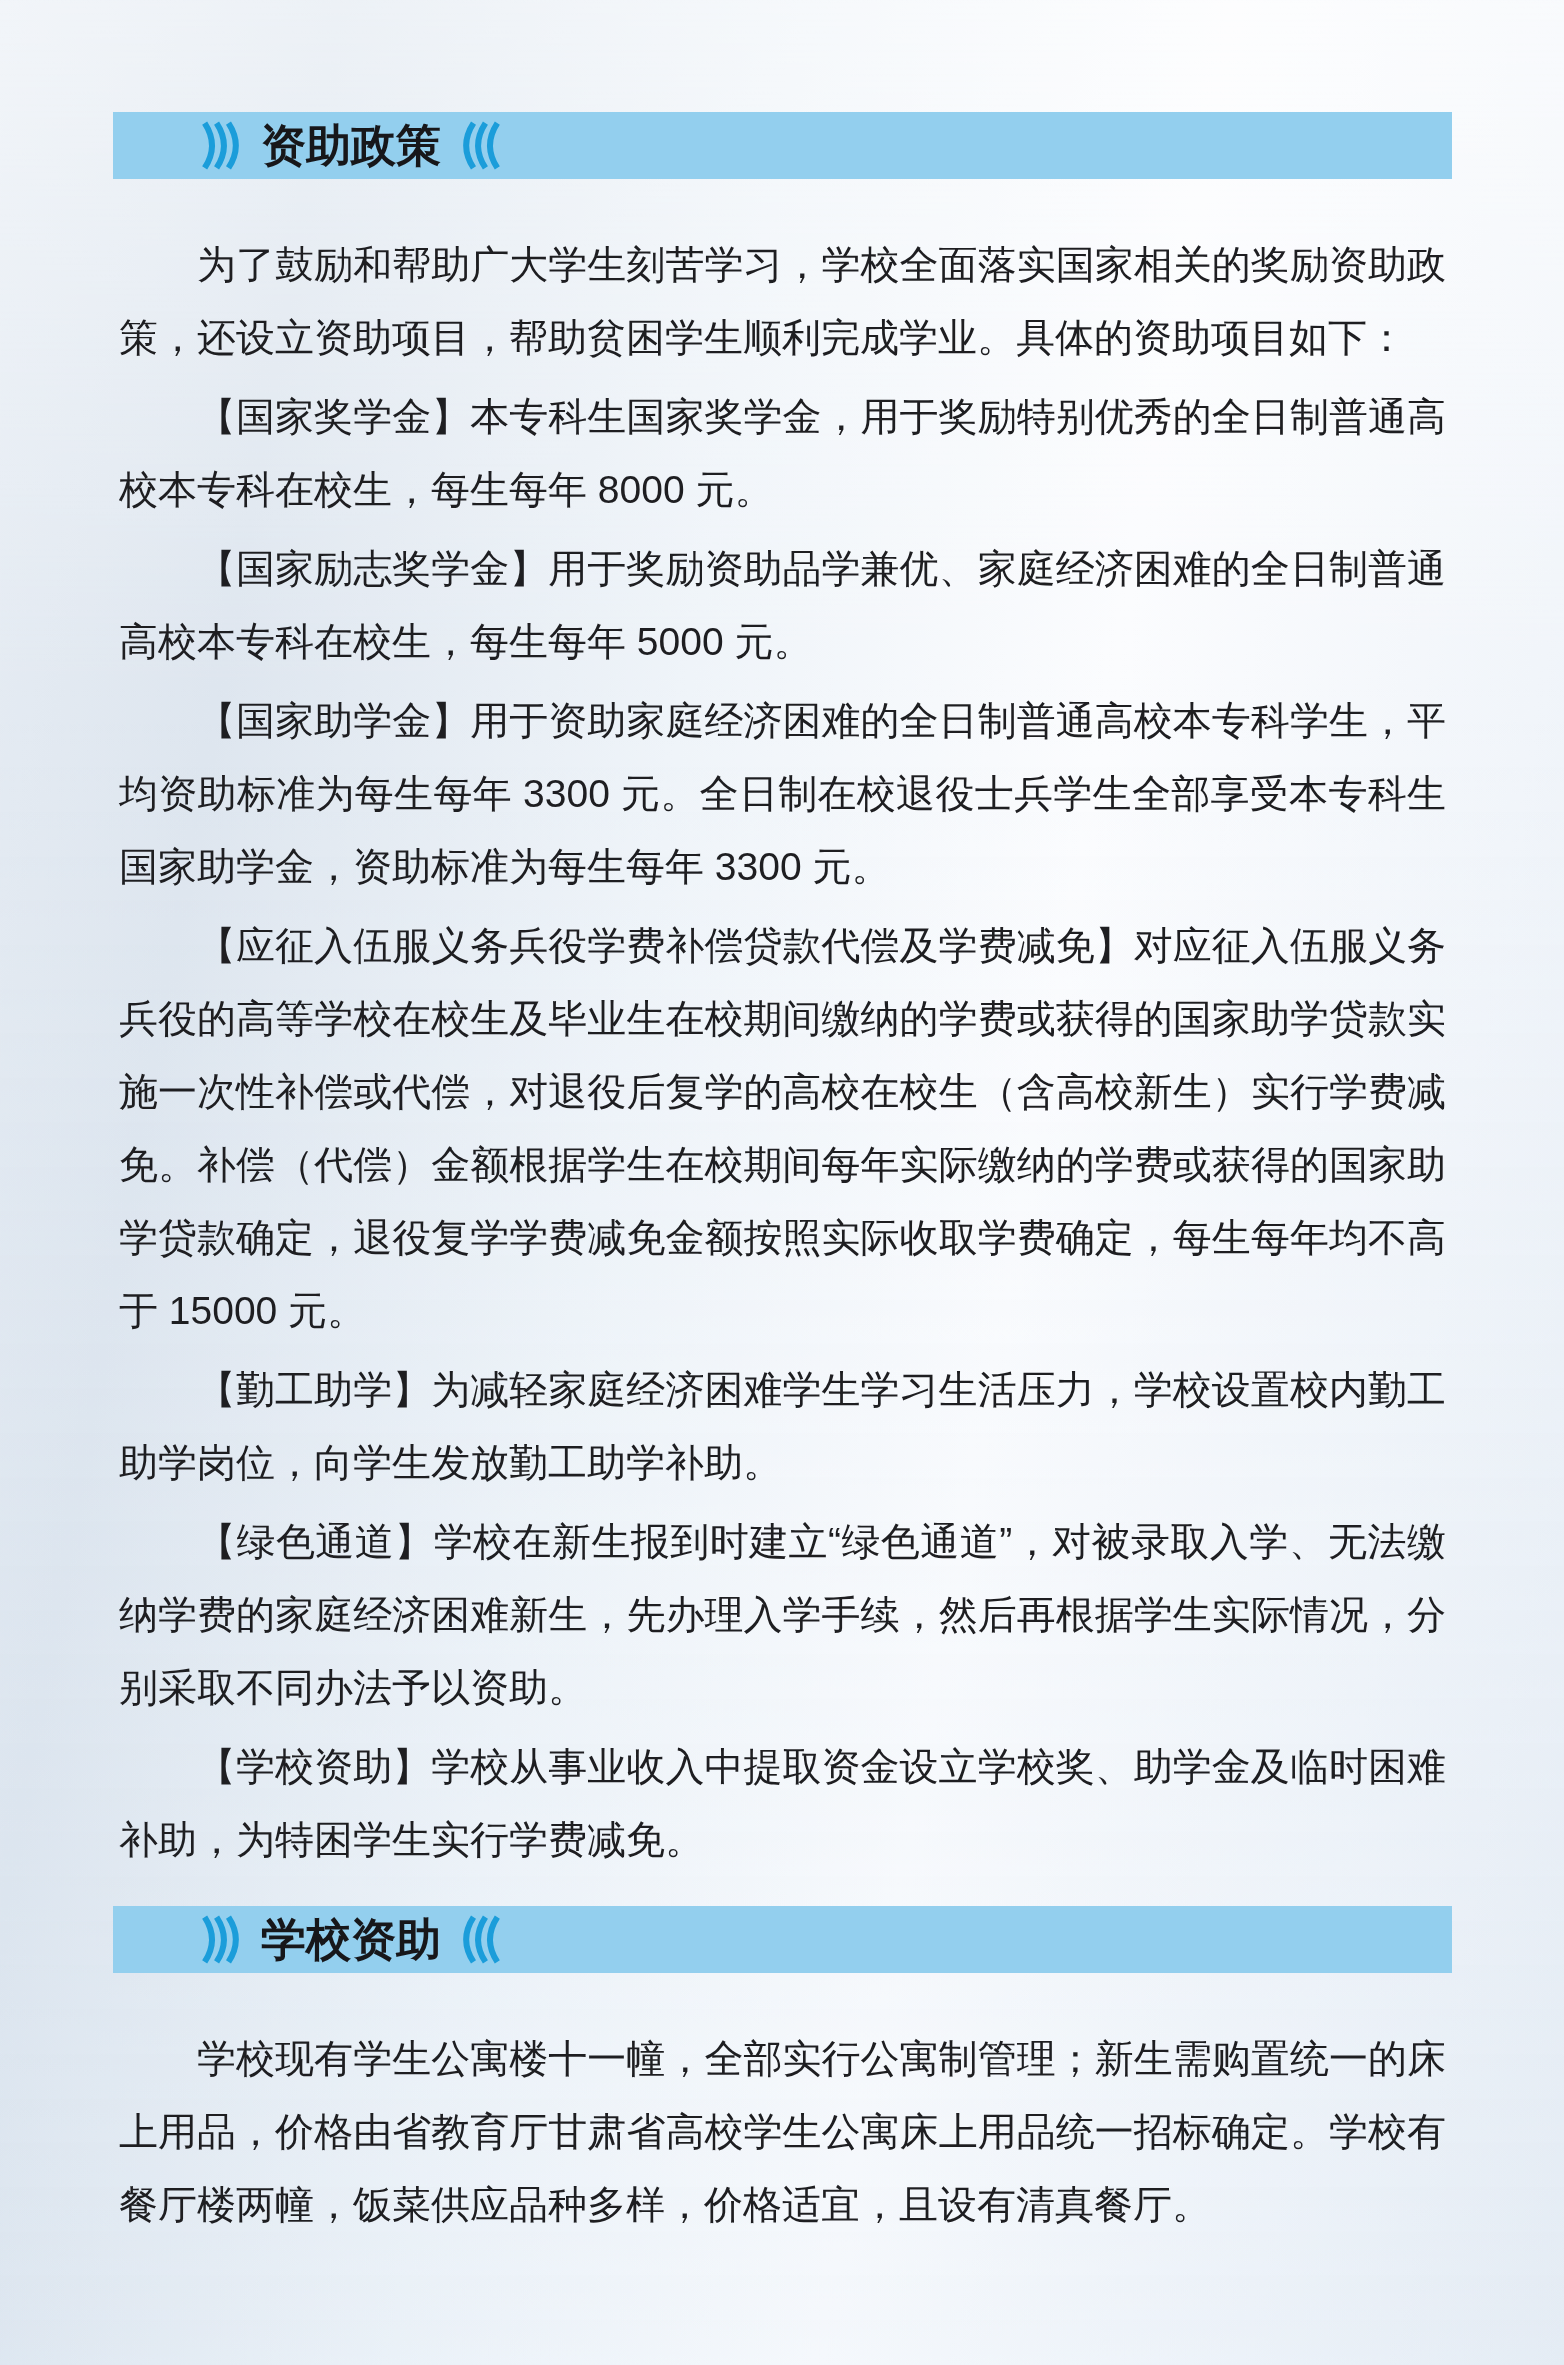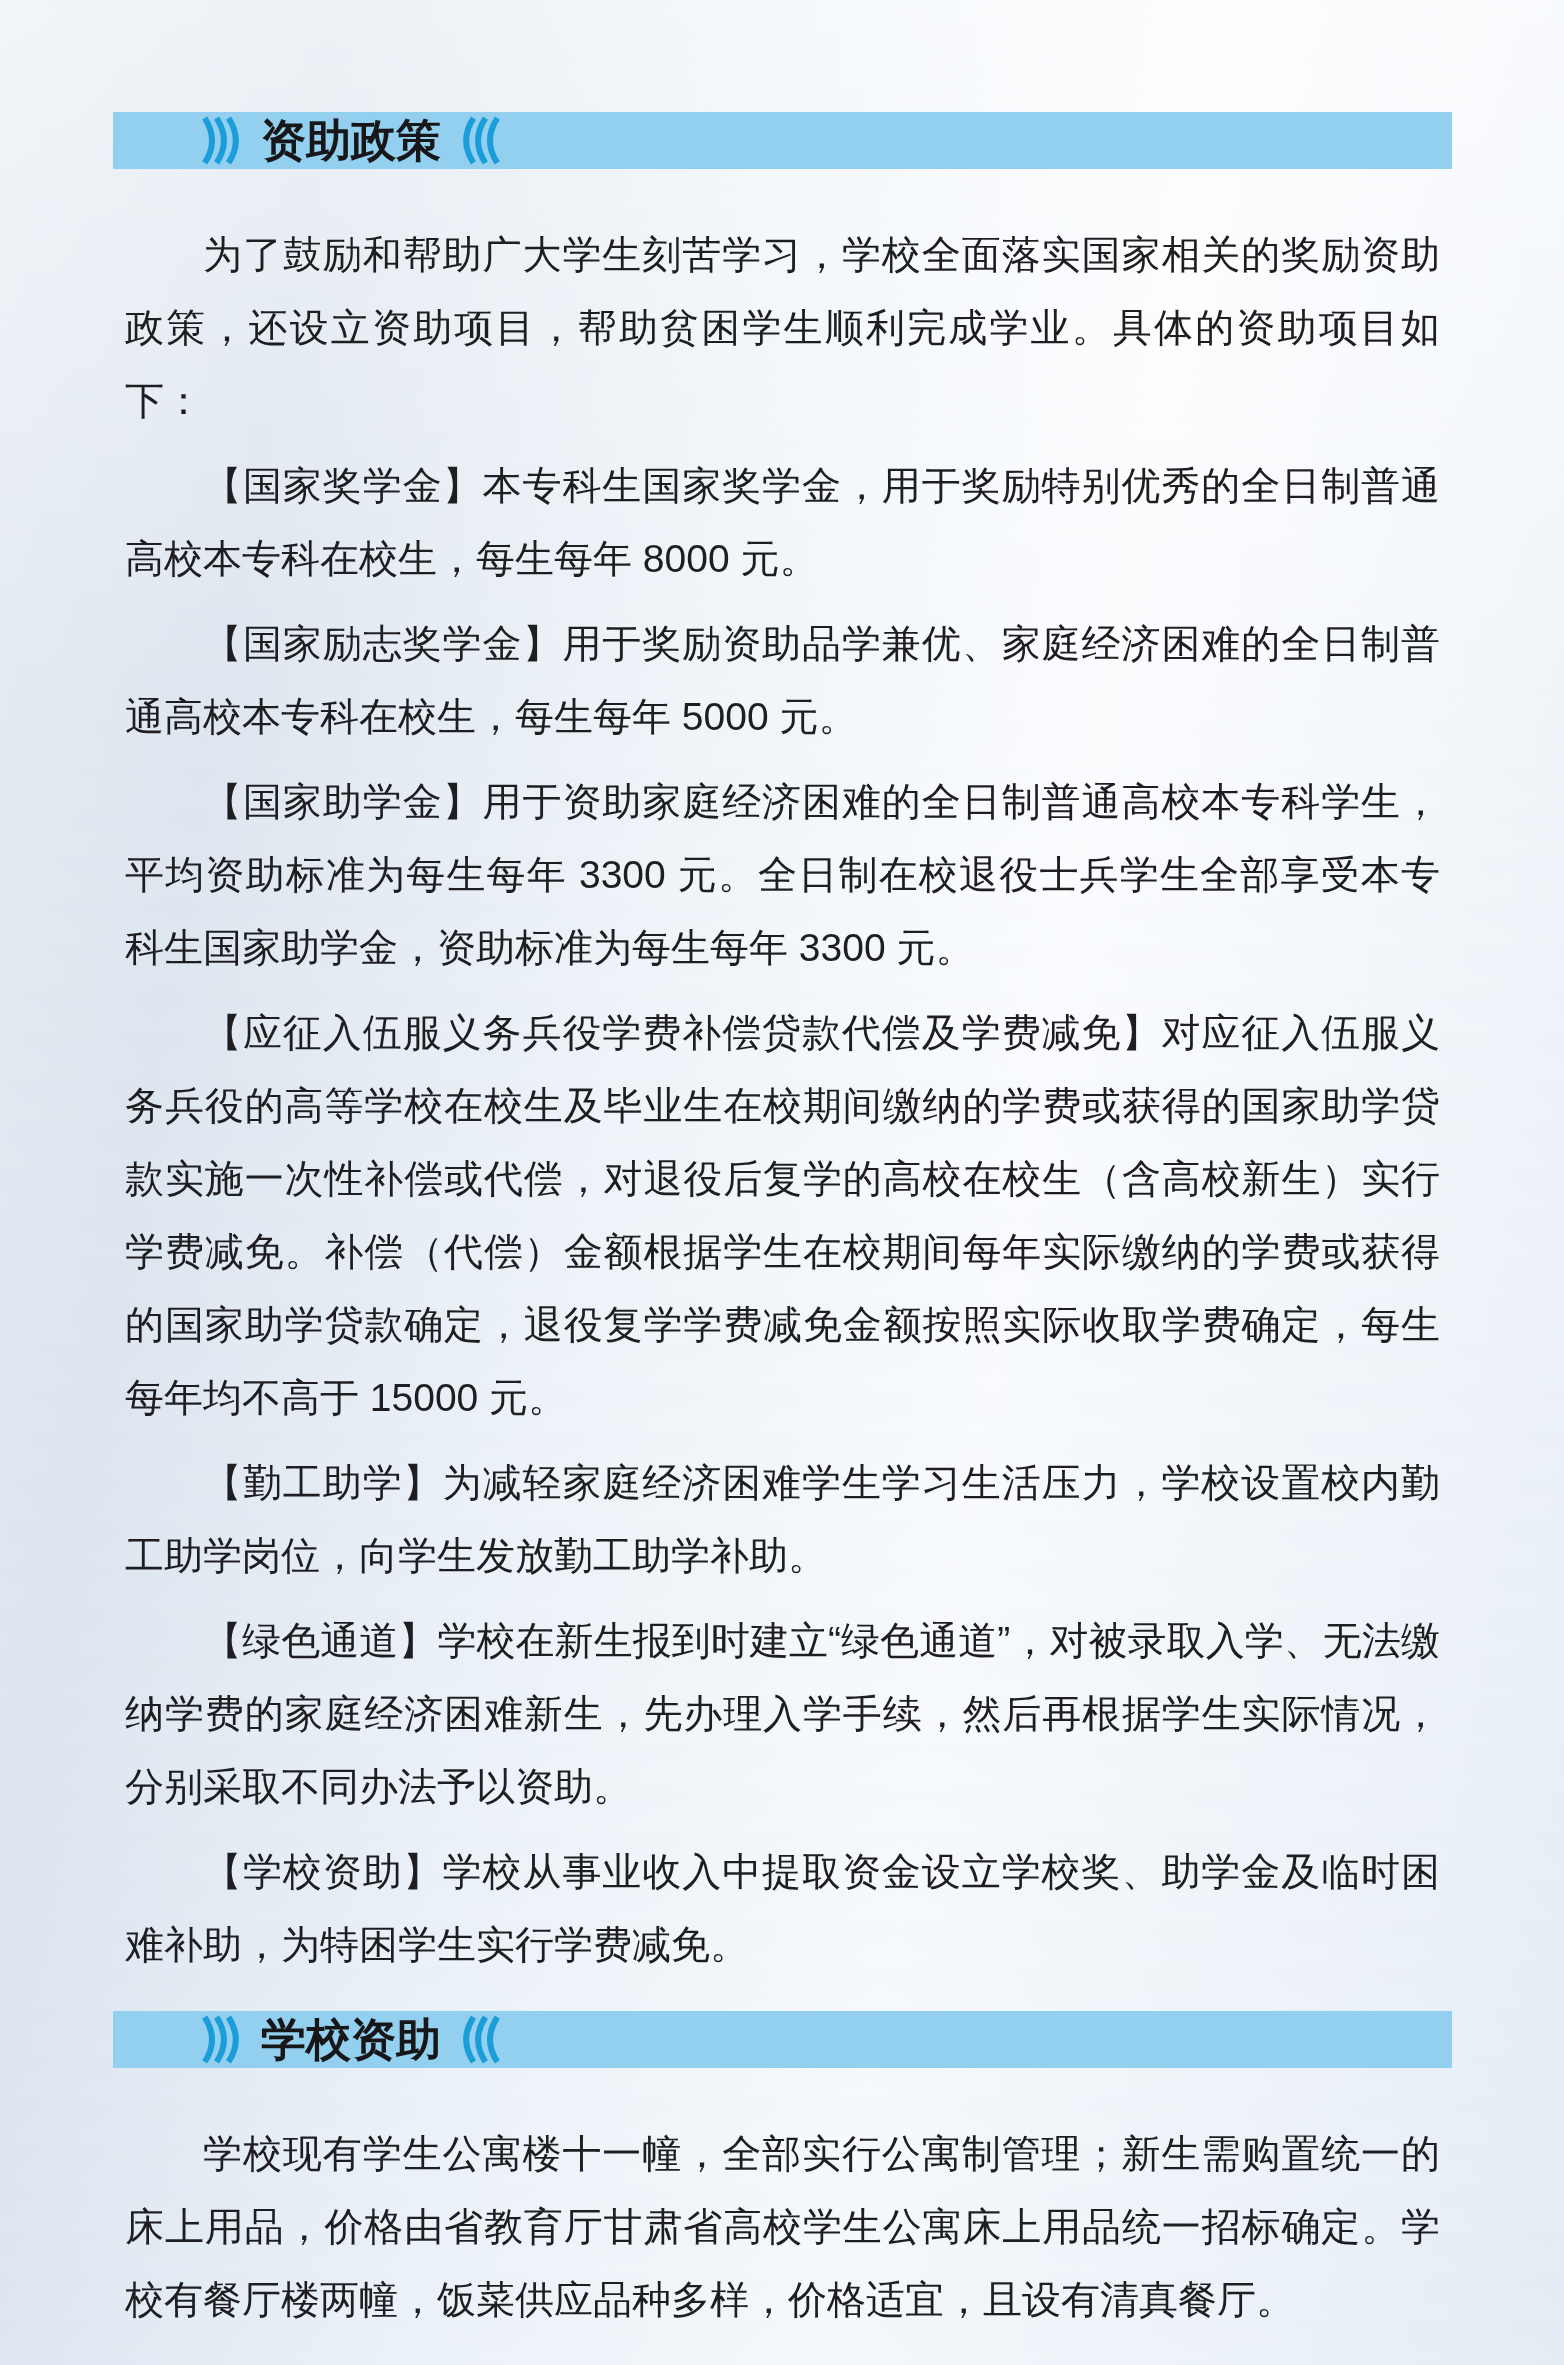--- a/index.html
+++ b/index.html
@@ -9,21 +9,21 @@
     font-family: "Liberation Sans", "DejaVu Sans", sans-serif;
     color: #1e1e21;
     background:
       linear-gradient(180deg, rgba(255,255,255,0.45) 0%, rgba(255,255,255,0.0) 22%, rgba(205,222,238,0.22) 100%),
       linear-gradient(100deg, #e7edf4 0%, #dee6ef 16%, #eff4f9 38%, #fbfcfe 58%, #f1f5fa 78%, #e4ebf3 100%);
     overflow: hidden;
   }
   .page { width: 1565px; height: 3185px; position: relative; }
 
   .bar {
-    height: 57px;
+    height: 67px;
     margin: 0 113px;
     background: #93cfee;
     display: flex;
     align-items: center;
     padding-left: 88px;
     box-sizing: border-box;
   }
   .bar-title {
     font-size: 45px;
     font-weight: bold;
@@ -36,21 +36,21 @@
   .chev path { stroke: #1b9dda; stroke-width: 13; fill: none; }
   .chev-left { transform: scaleX(-1); }
 
   .content {
     margin: 0 113px;
     font-size: 39px;
     line-height: 73px;
     text-align: justify;
     color: #1e1e21;
   }
-  .content p { margin: 12px; text-indent: 2em; }
+  .content p { margin: 6px; text-indent: 2em; }
 
   .sec-1 .bar { margin-top: 112px; }
   .sec-1 .content { margin-top: 49px; margin-bottom: 30px; }
   .sec-2 .content { margin-top: 49px; margin-bottom: 69px; }
 </style>
 </head>
 <body>
 
 <div class="page">
 

